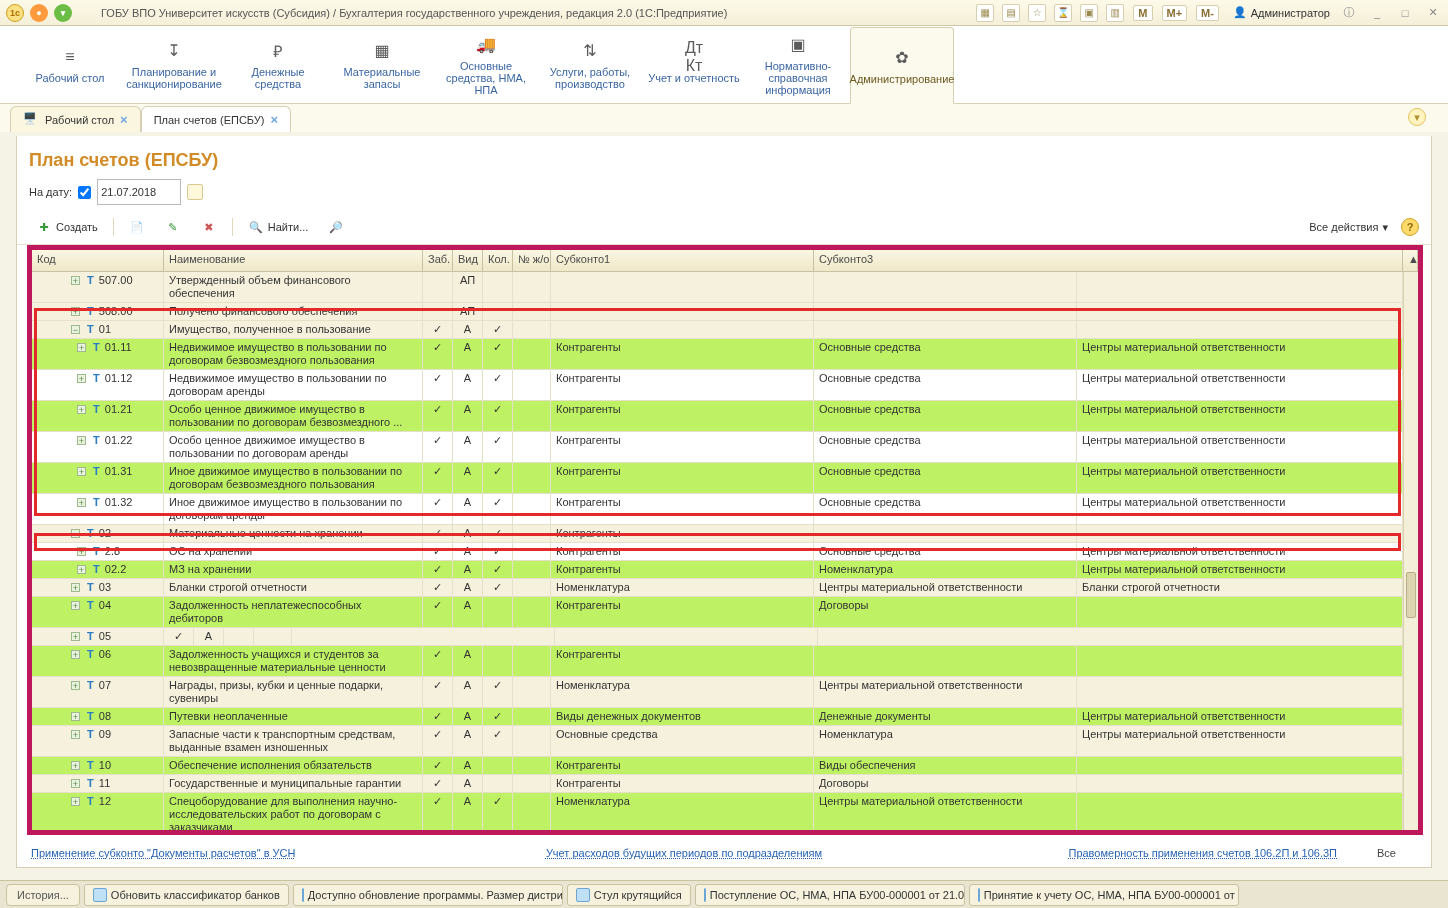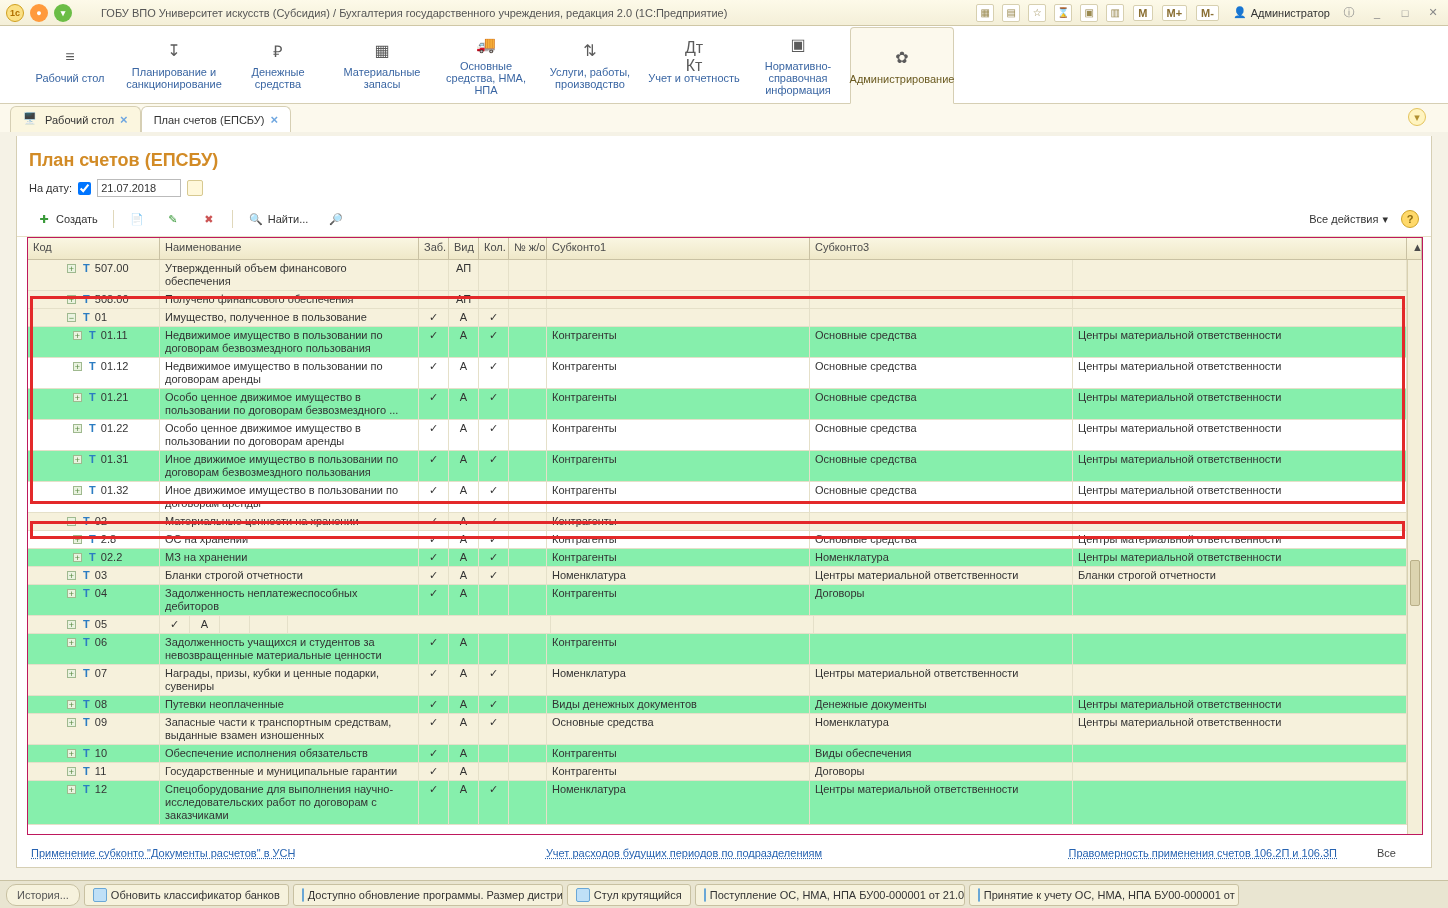--- a/index.html
+++ b/index.html
@@ -26,51 +26,51 @@
 .subtabs .srow{display:flex;gap:0}
 .stab{display:flex;align-items:center;gap:6px;height:26px;padding:0 12px;background:#fbf6df;border:1px solid #d6cfb4;border-bottom:none;border-top-left-radius:6px;border-top-right-radius:6px;color:#5a4d1f}
 .stab.active{background:#fff}
 .stab .sicon{width:16px;height:16px}
 .stab .sclose{color:#6ea6e0;font-weight:bold;font-size:13px;cursor:pointer}
 .subtabs .right-circ{position:absolute;right:22px;top:4px;width:18px;height:18px;border:1px solid #e3c35c;border-radius:50%;background:#fff4c0;display:flex;align-items:center;justify-content:center;color:#b09030}
 
 .workarea{position:absolute;left:16px;right:16px;top:136px;bottom:40px;background:#fff;border:1px solid #d6cfb4;border-top:none;display:flex;flex-direction:column}
 .ptitle{font-size:18px;font-weight:bold;color:#d28b26;padding:14px 12px 6px 12px}
 .dateline{display:flex;align-items:center;gap:6px;padding:2px 12px 8px 12px;color:#444}
-.dateline input[type=text]{width:84px;height:18px;border:1px solid #bbb;padding:1px 3px;font-size:11px}
+.dateline input[type=text]{width:84px;height:26px;border:1px solid #bbb;padding:1px 3px;font-size:11px}
 .dateline .calico{width:16px;height:16px;border:1px solid #d7c991;background:#fff8db;border-radius:2px}
 
 .toolbar{display:flex;align-items:center;gap:6px;padding:3px 12px 6px 12px;border-bottom:1px solid #e6dfc6}
 .tbtn{display:flex;align-items:center;gap:4px;height:22px;padding:0 6px;border:1px solid transparent;border-radius:3px;cursor:pointer;color:#465}
 .tbtn .ico{width:16px;height:16px;display:inline-flex;align-items:center;justify-content:center}
 .tsep{width:1px;height:18px;background:#e0d8bb;margin:0 2px}
 .toolbar .right{margin-left:auto;display:flex;align-items:center;gap:6px}
 .help{width:18px;height:18px;border-radius:50%;background:#ffd96a;border:1px solid #cfa428;color:#8a6a10;display:flex;align-items:center;justify-content:center;font-weight:bold}
 
-.grid{flex:1;overflow:hidden;position:relative;margin:0 8px 6px 10px;border:1px solid #be185d}
+.grid{flex:1;overflow:hidden;position:relative;margin:0 8px 6px 10px;border:5px solid #be185d}
 .gridhead{display:flex;background:linear-gradient(#faf6e2,#efe8c8);height:22px;border-bottom:1px solid #c9c1a3}
 .gridhead .gh{border-right:1px solid #c9c1a3;padding:3px 5px;color:#4a4a4a;font-size:11px;overflow:hidden;white-space:nowrap}
 .gridbody{position:absolute;top:22px;left:0;right:15px;bottom:0;overflow:hidden}
 .vscroll{position:absolute;right:0;top:22px;width:15px;bottom:0;background:#f4efd9;border-left:1px solid #d8d0b0}
 .vscroll .thumb{position:absolute;left:2px;right:2px;top:300px;height:46px;background:#dcd4b0;border:1px solid #b9af88;border-radius:2px}
 .row{display:flex;min-height:18px;border-bottom:1px solid #e5e0c9;background:#fff}
-.row.alt{background:#86efac}
+.row.alt{background:#bef264}
 .row.hdr{background:#f6f1dc}
 .row .c{border-right:1px solid #e5e0c9;padding:2px 5px;font-size:11px;color:#333;overflow:hidden}
 .row .treecol .exp{display:inline-block;width:9px;height:9px;border:1px solid #9fb98f;background:#eaf3e0;color:#5a8a44;font-size:9px;line-height:8px;text-align:center;margin-right:4px}
 .row .treecol .tico{color:#2b7cc2;font-weight:bold;margin-right:2px}
 .ck{color:#2a2a2a;text-align:center}
 .ctA{text-align:center}
 .hlbox{position:absolute;border:3px solid #e3292a;pointer-events:none}
 .bottomlinks{display:flex;padding:6px 14px 8px 14px;gap:40px}
 .bottomlinks a{color:#2763b1;text-decoration:underline dotted;flex:1}
 .bottomlinks .rlink{text-align:left;color:#444}
 
 .statusbar{position:absolute;left:0;right:0;bottom:0;height:28px;background:#e9e5d1;border-top:1px solid #c8c1a2;display:flex;align-items:center;padding:0 6px;gap:4px}
-.statusbar .sbtn{height:22px;padding:0 10px;border:1px solid #c8c1a2;background:#f6f2dd;border-radius:10px;display:flex;align-items:center;color:#555}
+.statusbar .sbtn{height:22px;padding:0 10px;border:1px solid #c8c1a2;background:#f6f2dd;border-radius:4px;display:flex;align-items:center;color:#555}
 .statusbar .sitem{height:22px;padding:0 8px;display:flex;align-items:center;gap:4px;background:#f6f2dd;border:1px solid #c8c1a2;border-radius:3px;color:#2763b1;max-width:270px;overflow:hidden;white-space:nowrap}
 .statusbar .sitem .sico{width:14px;height:14px;background:#bfe0f7;border:1px solid #6aa7d6;border-radius:2px}
 
 .col-code{width:132px}
 .col-name{width:259px}
 .col-zab{width:30px}
 .col-vid{width:30px}
 .col-kol{width:30px}
 .col-noj{width:38px}
 .col-s1{width:263px}

